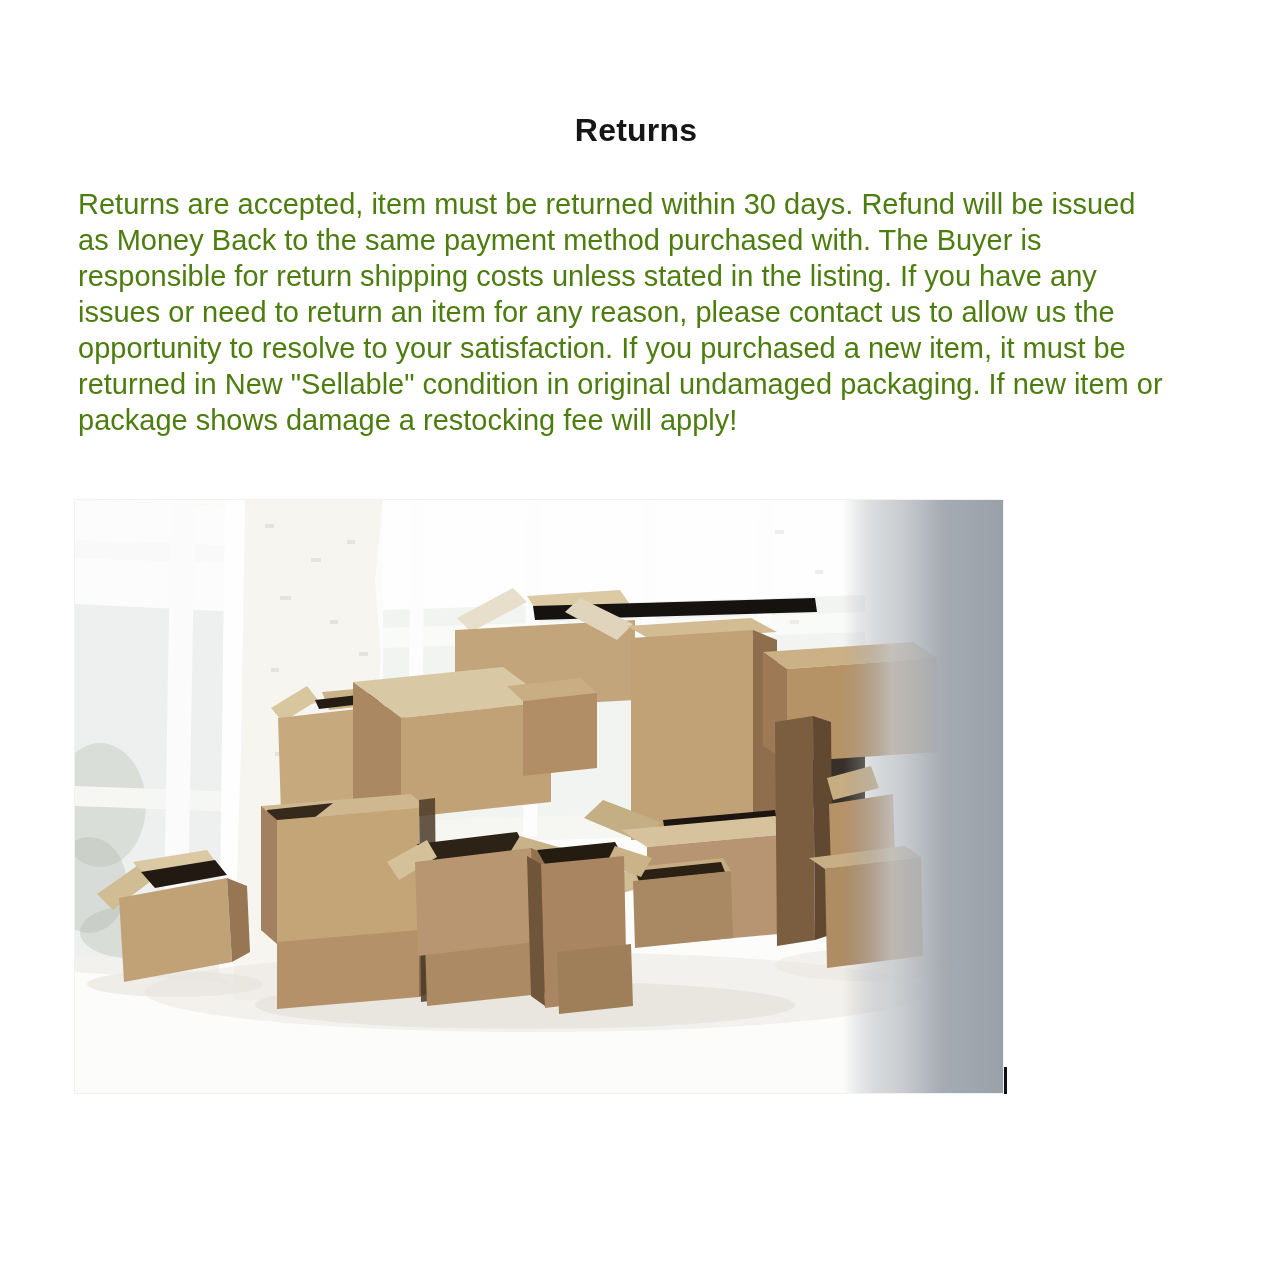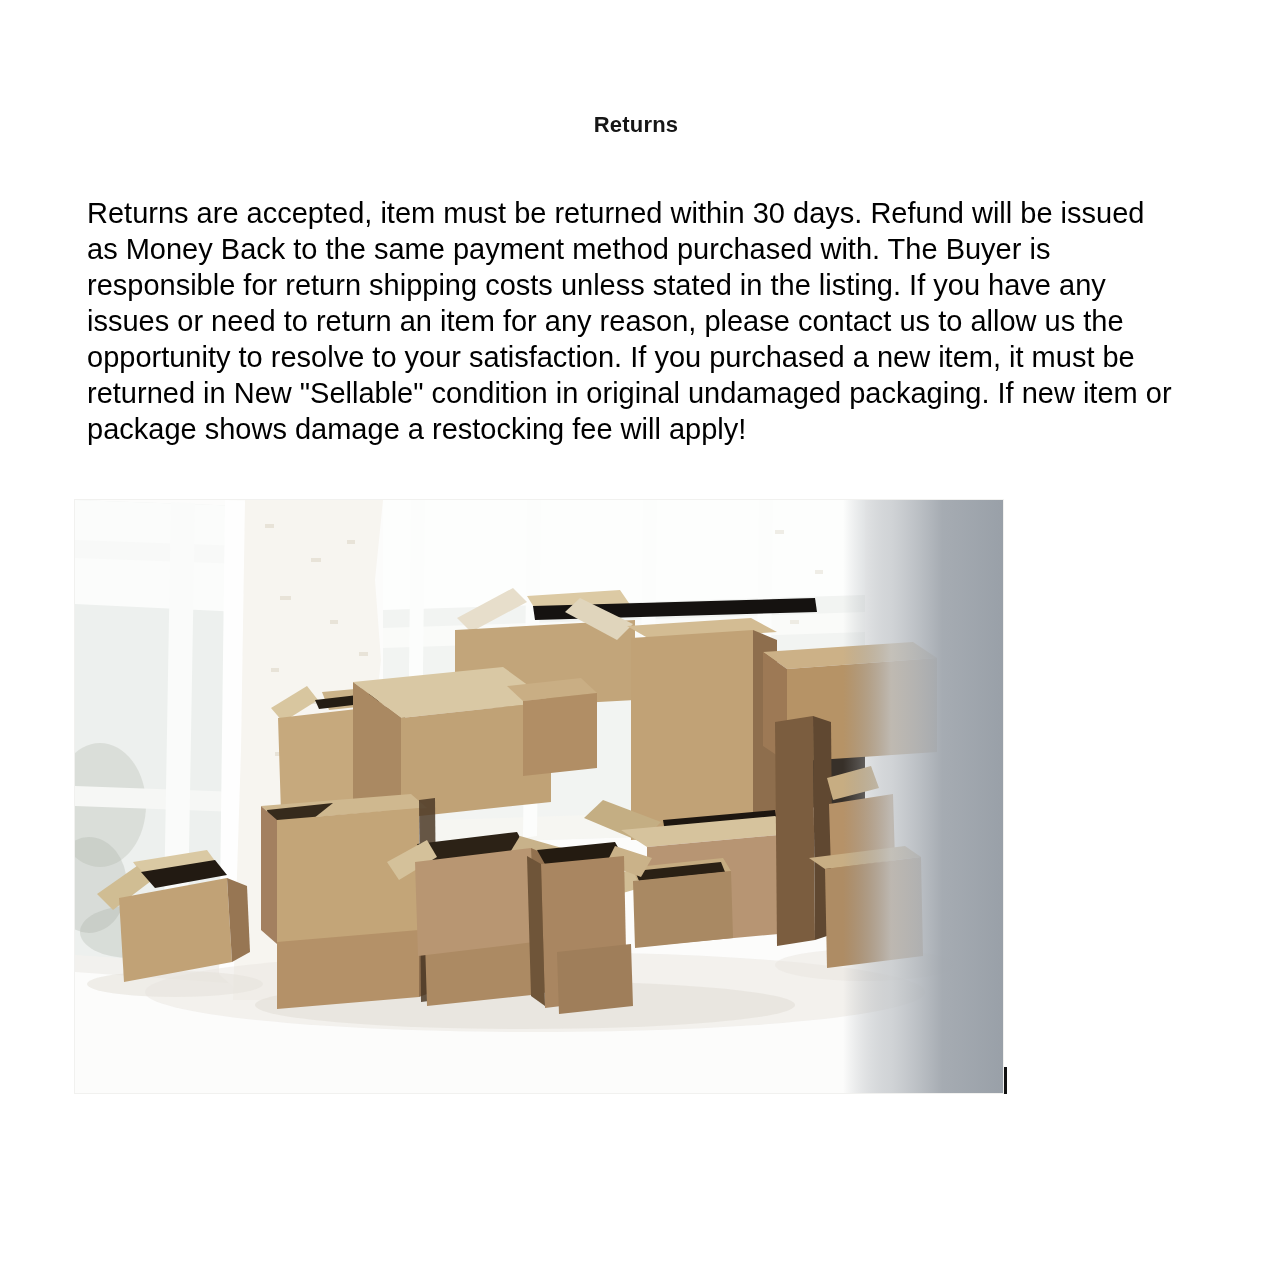--- a/index.html
+++ b/index.html
@@ -3,26 +3,26 @@
 <meta charset="utf-8">
 <style>
   html,body{margin:0;padding:0;}
   body{
     width:1280px;height:1280px;position:relative;overflow:hidden;
     background:#ffffff;
     font-family:"Liberation Sans","DejaVu Sans",sans-serif;
   }
   .doc-title{
     position:absolute;top:112px;left:0;width:1272px;
-    text-align:center;font-size:22px;font-weight:bold;color:#161616;
+    text-align:center;font-size:32px;font-weight:bold;color:#161616;
     margin:0;letter-spacing:0.2px;
   }
   .doc-body{
     position:absolute;top:186px;left:78px;width:1092px;
-    font-size:29px;line-height:36px;color:#000000;margin:9px;
+    font-size:29px;line-height:36px;color:#4d7c0f;margin:0;
   }
   .photo{
     position:absolute;top:500px;left:75px;width:928px;height:593px;
     background:#fcfcfb;outline:1px solid #f1f1ef;
   }
   .photo svg{display:block;width:928px;height:593px;}
   .caret{
     position:absolute;left:1004px;top:1067px;width:3px;height:27px;
     background:#111111;
   }

